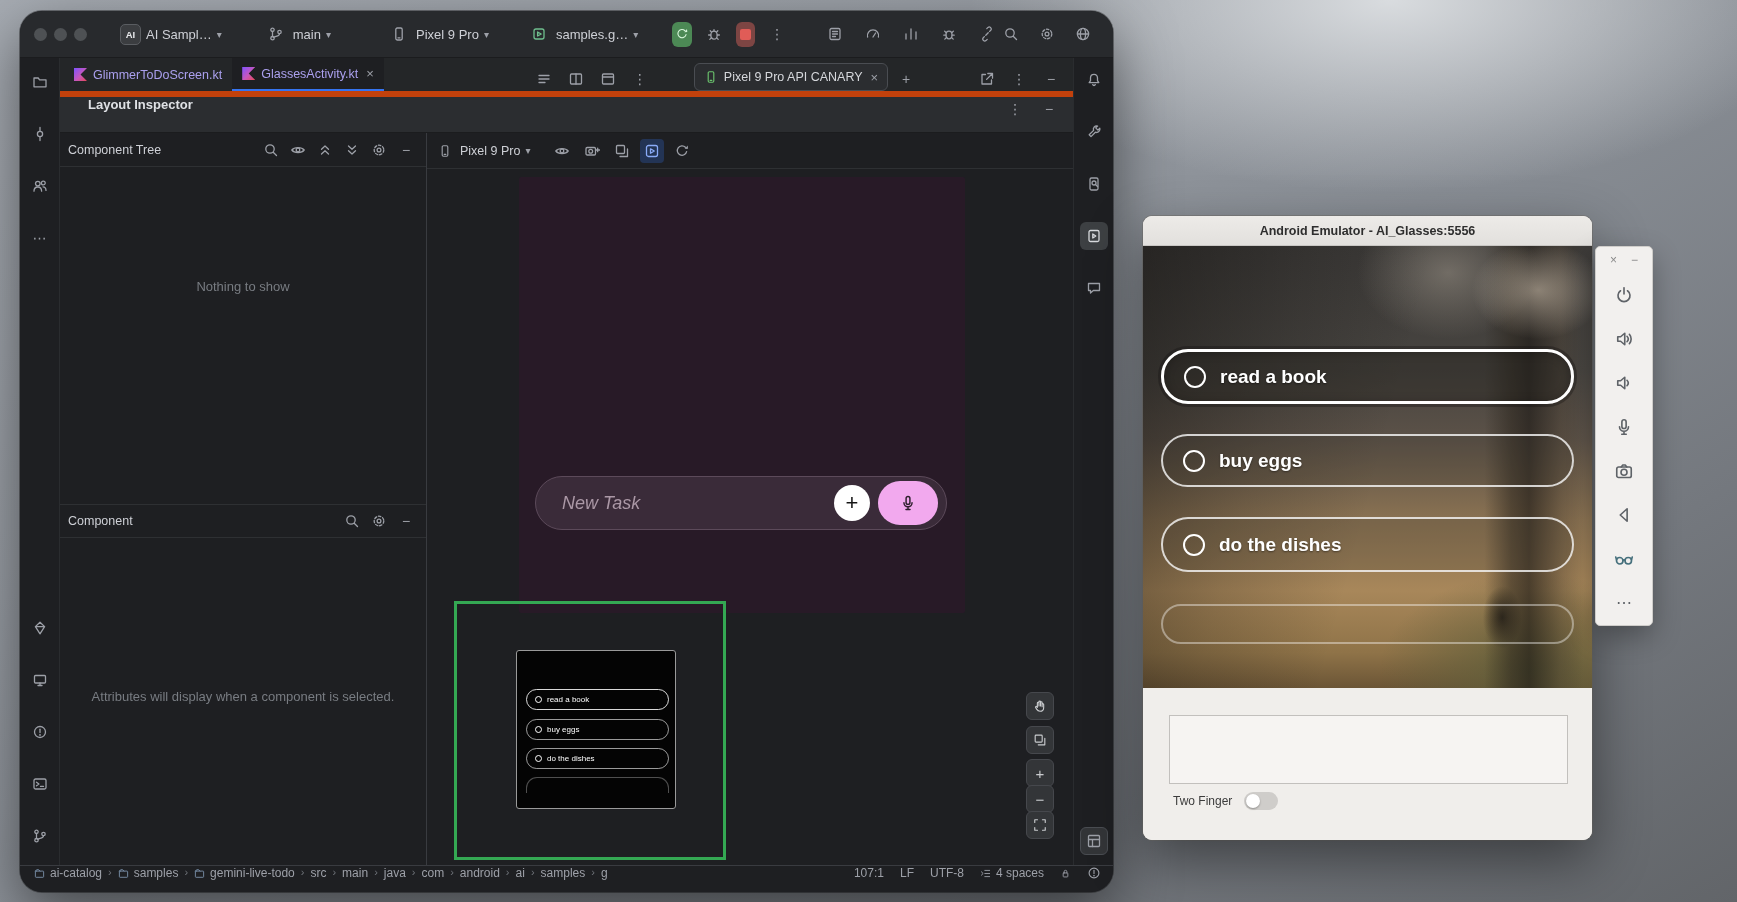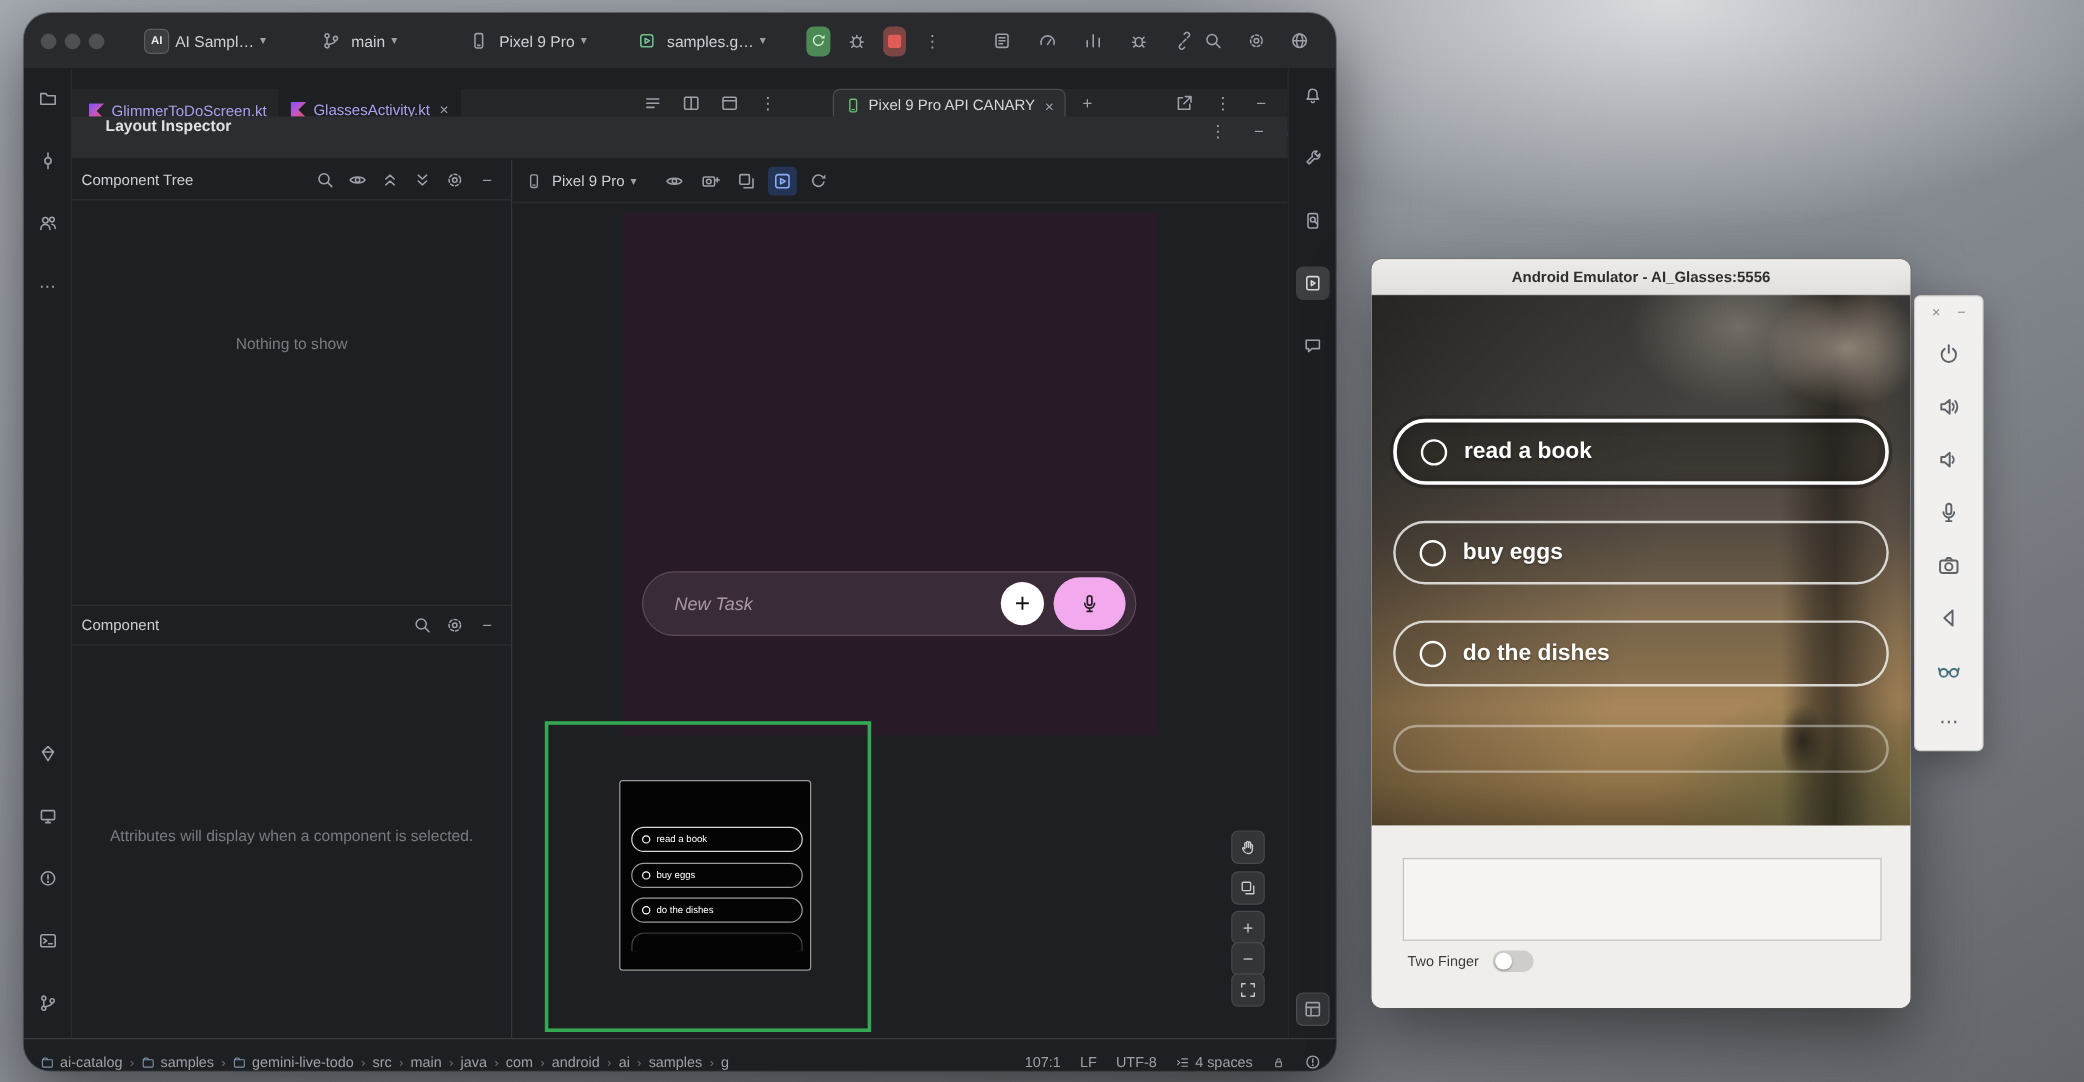--- a/index.html
+++ b/index.html
@@ -32,21 +32,21 @@
   .run-btn{width:31px;height:25px;border-radius:6px;background:#4c8955;color:#d6f5da;display:flex;align-items:center;justify-content:center}
   .stop-btn{width:31px;height:25px;border-radius:6px;background:#7d4543;display:flex;align-items:center;justify-content:center}
   .stop-sq{width:11px;height:11px;border-radius:2px;background:#e05c57}
 
   .leftstripe{position:absolute;left:0;top:47px;width:40px;height:807px;border-right:1px solid #2a2c2f;display:flex;flex-direction:column;align-items:center;padding-top:10px;gap:24px}
   .ls-bottom{position:absolute;left:0;right:0;bottom:15px;display:flex;flex-direction:column;align-items:center;gap:24px}
   .rightstripe{position:absolute;right:0;top:47px;width:40px;height:807px;border-left:1px solid #2a2c2f;display:flex;flex-direction:column;align-items:center;padding-top:8px;gap:24px}
   .stripe-ic{color:#9da0a8;width:28px;height:28px;display:flex;align-items:center;justify-content:center;border-radius:6px}
   .active-stripe{background:#3d4043;color:#d8dade}
 
-  .tabrow{position:absolute;left:40px;top:63px;width:1013px;height:39px;background:#242628;border-bottom:2px solid #c2410c;display:flex;align-items:flex-start;padding:0 10px 0 4px}
+  .tabrow{position:absolute;left:40px;top:47px;width:1013px;height:39px;background:#242628;border-bottom:6px solid #c2410c;display:flex;align-items:flex-end;padding:0 10px 0 4px}
   .etab{display:flex;align-items:center;gap:6px;height:100%;padding:0 10px;font-size:12.5px;color:#aba0ef}
   .etab.active{background:#1e1f22;border-bottom:2px solid #3574f0}
   .kot{width:13px;height:13px;background:linear-gradient(135deg,#7f52ff 0%,#c757bc 55%,#e44857 100%);
        clip-path:polygon(0 0,100% 0,50% 50%,100% 100%,0 100%);flex:0 0 auto}
   .tclose{color:#9da0a8;font-size:13px;margin-left:2px}
   .rd-tab{display:flex;align-items:center;gap:6px;height:28px;padding:0 9px;border:1px solid #4a4d52;background:#2b2d30;border-radius:6px;font-size:12.5px;color:#d5d7db}
 
   .insp-header{position:absolute;left:40px;top:86px;width:1013px;height:36px;background:#2b2d30;border-bottom:1px solid #1b1c1e;display:flex;align-items:flex-start;padding:0 12px}
   .insp-title{font-size:13px;font-weight:bold;color:#dfe1e5;margin-left:16px}
 
@@ -55,36 +55,36 @@
   .subhdr .tools{margin-left:auto;display:flex;align-items:center;gap:3px}
   .empty-txt{position:absolute;left:0;width:100%;text-align:center;color:#787c82;font-size:13px}
   .attrhdr{position:absolute;left:0;top:371px;width:100%}
 
   .devpane{position:absolute;left:407px;top:122px;width:646px;height:732px;background:#1e1f22}
   .dp-toolbar{display:flex;align-items:center;height:36px;border-bottom:1px solid #2e3033;padding:0 8px;font-size:12.5px;color:#ced0d6}
   .blue-toggle{background:rgba(53,116,240,.25);color:#8aabf8}
 
   .screen{position:absolute;left:92px;top:44px;width:446px;height:436px;background:#281a27;border-radius:2px}
   .newtask{position:absolute;left:16px;top:299px;width:412px;height:54px;border-radius:27px;background:#3a2b39;border:1px solid #5c4a5a;display:flex;align-items:center;padding:0 8px 0 26px}
-  .newtask .ph{font-style:italic;color:#ab98a6;font-size:15px;flex:1}
+  .newtask .ph{font-style:italic;color:#ab98a6;font-size:18px;flex:1}
   .plus-circle{width:36px;height:36px;border-radius:50%;background:#fff;color:#151515;font-size:22px;display:flex;align-items:center;justify-content:center;margin-right:8px}
   .mic-btn{width:60px;height:44px;border-radius:22px;background:#f2a9ee;color:#2d1f2c;display:flex;align-items:center;justify-content:center}
   .launch{position:absolute;left:16px;top:386px;width:412px;height:40px;border-radius:20px;background:#cdf23a;color:#161616;font-size:14px;font-weight:bold;display:flex;align-items:center;justify-content:center}
 
   .mini{position:absolute;left:89px;top:517px;width:160px;height:159px;background:#040404;border:1px solid #9a9a9a;border-radius:3px}
   .mini-pill{position:absolute;left:9px;width:143px;height:21px;border-radius:11px;border:1px solid rgba(255,255,255,.85);display:flex;align-items:center;gap:5px;padding:0 8px;color:#fff;font-size:8px}
   .mini-radio{width:7px;height:7px;border-radius:50%;border:1px solid #fff;flex:0 0 auto}
   .mini-pill.partial{top:126px;height:16px;opacity:.35;border-bottom:none;border-radius:11px 11px 0 0}
 
   .selrect{position:absolute;left:27px;top:468px;width:272px;height:259px;border:3px solid #34a853;pointer-events:none}
 
   .zoomcol{position:absolute;left:599px;top:559px;width:28px}
   .zbtn{position:absolute;left:0;width:28px;height:28px;background:#333538;border:1px solid #46484d;border-radius:6px;color:#c9cbce;display:flex;align-items:center;justify-content:center}
 
-  .statusbar{position:absolute;left:0;bottom:0;width:100%;height:27px;border-top:1px solid #393b40;background:#1e1f22;display:flex;align-items:flex-end;padding:0 12px 0 14px;font-size:12px;color:#9da0a8}
+  .statusbar{position:absolute;left:0;bottom:0;width:100%;height:27px;border-top:1px solid #393b40;background:#1e1f22;display:flex;align-items:flex-start;padding:0 12px 0 14px;font-size:12px;color:#9da0a8}
   .crumb{display:flex;align-items:center;gap:5px;white-space:nowrap}
   .crumbsep{margin:0 6px;color:#6f737a;font-size:11px}
   .sb-right{margin-left:auto;display:flex;align-items:center;gap:16px}
 
   
   .emu{position:absolute;left:1143px;top:216px;width:449px;height:624px;border-radius:9px;overflow:hidden;
        box-shadow:0 20px 55px rgba(0,0,0,.45),0 0 0 1px rgba(120,118,115,.6);background:#f0eeeb}
   .emu-title{height:30px;background:linear-gradient(#edebe8,#e2e0dd);border-bottom:1px solid #c9c7c4;display:flex;align-items:center;justify-content:center;font-size:12.5px;font-weight:bold;color:#2e2e2e}
   .emu-screen{position:relative;height:442px;overflow:hidden;background:
       radial-gradient(95px 70px at 88% 10%, rgba(215,200,180,.55), transparent 70%),

